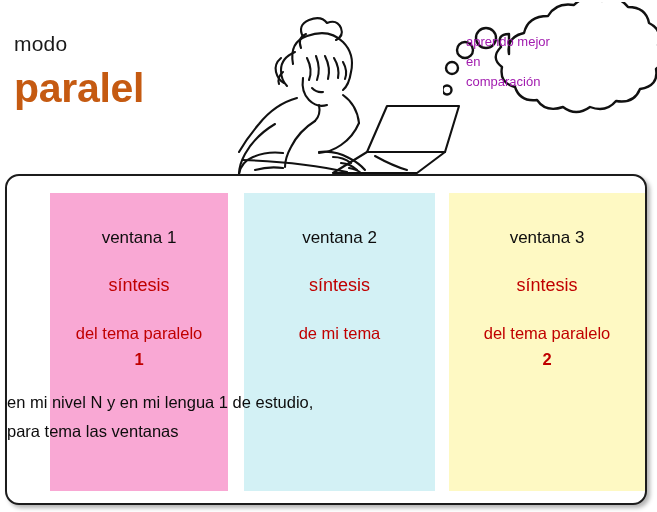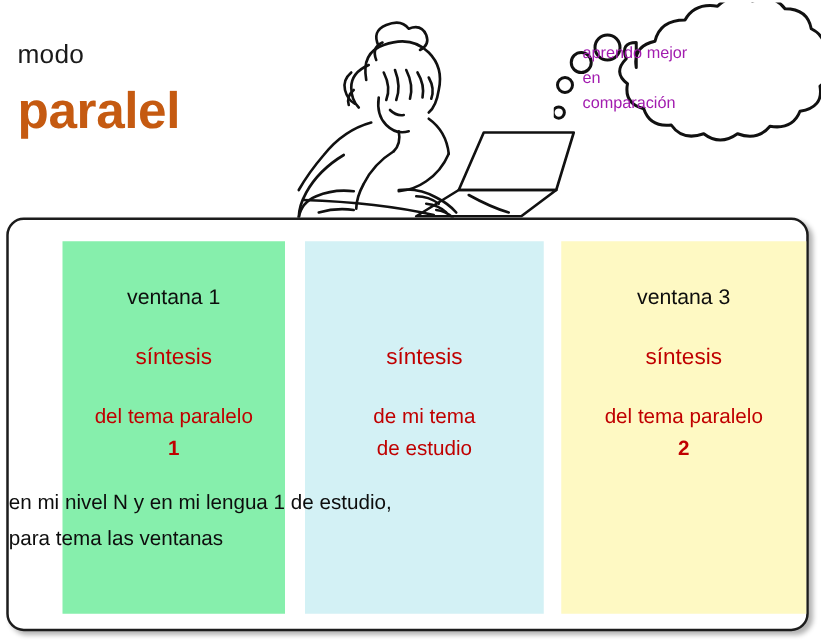--- a/index.html
+++ b/index.html
@@ -86,21 +86,21 @@
     background: #ffffff;
     box-sizing: border-box;
     box-shadow: 3px 3px 4px rgba(0,0,0,0.30);
   }
 
   .column {
     position: absolute;
     top: 17px;
     height: 298px;
   }
-  #col-1 { left: 43px;  width: 178px; background: #86efac; }
+  #col-1 { left: 43px;  width: 178px; background: #f9a8d4; }
   #col-2 { left: 237px; width: 191px; background: #d3f1f5; }
   #col-3 { left: 442px; width: 196px; background: #fef9c3; }
 
   .col-window-label {
     position: absolute;
     top: 36px;
     left: 0; right: 0;
     text-align: center;
     font-size: 17px;
     color: #0d0d0d;
@@ -237,24 +237,24 @@
   <div class="column" id="col-1">
     <div class="col-window-label">ventana 1</div>
     <div class="col-synth">síntesis</div>
     <div class="col-desc">
       <span>del tema paralelo</span>
       <span class="line2-bold">1</span>
     </div>
   </div>
 
   <div class="column" id="col-2">
+    <div class="col-window-label">ventana 2</div>
     <div class="col-synth">síntesis</div>
     <div class="col-desc">
       <span>de mi tema</span>
-      <span>de estudio</span>
     </div>
   </div>
 
   <div class="column" id="col-3">
     <div class="col-window-label">ventana 3</div>
     <div class="col-synth">síntesis</div>
     <div class="col-desc">
       <span>del tema paralelo</span>
       <span class="line2-bold">2</span>
     </div>

